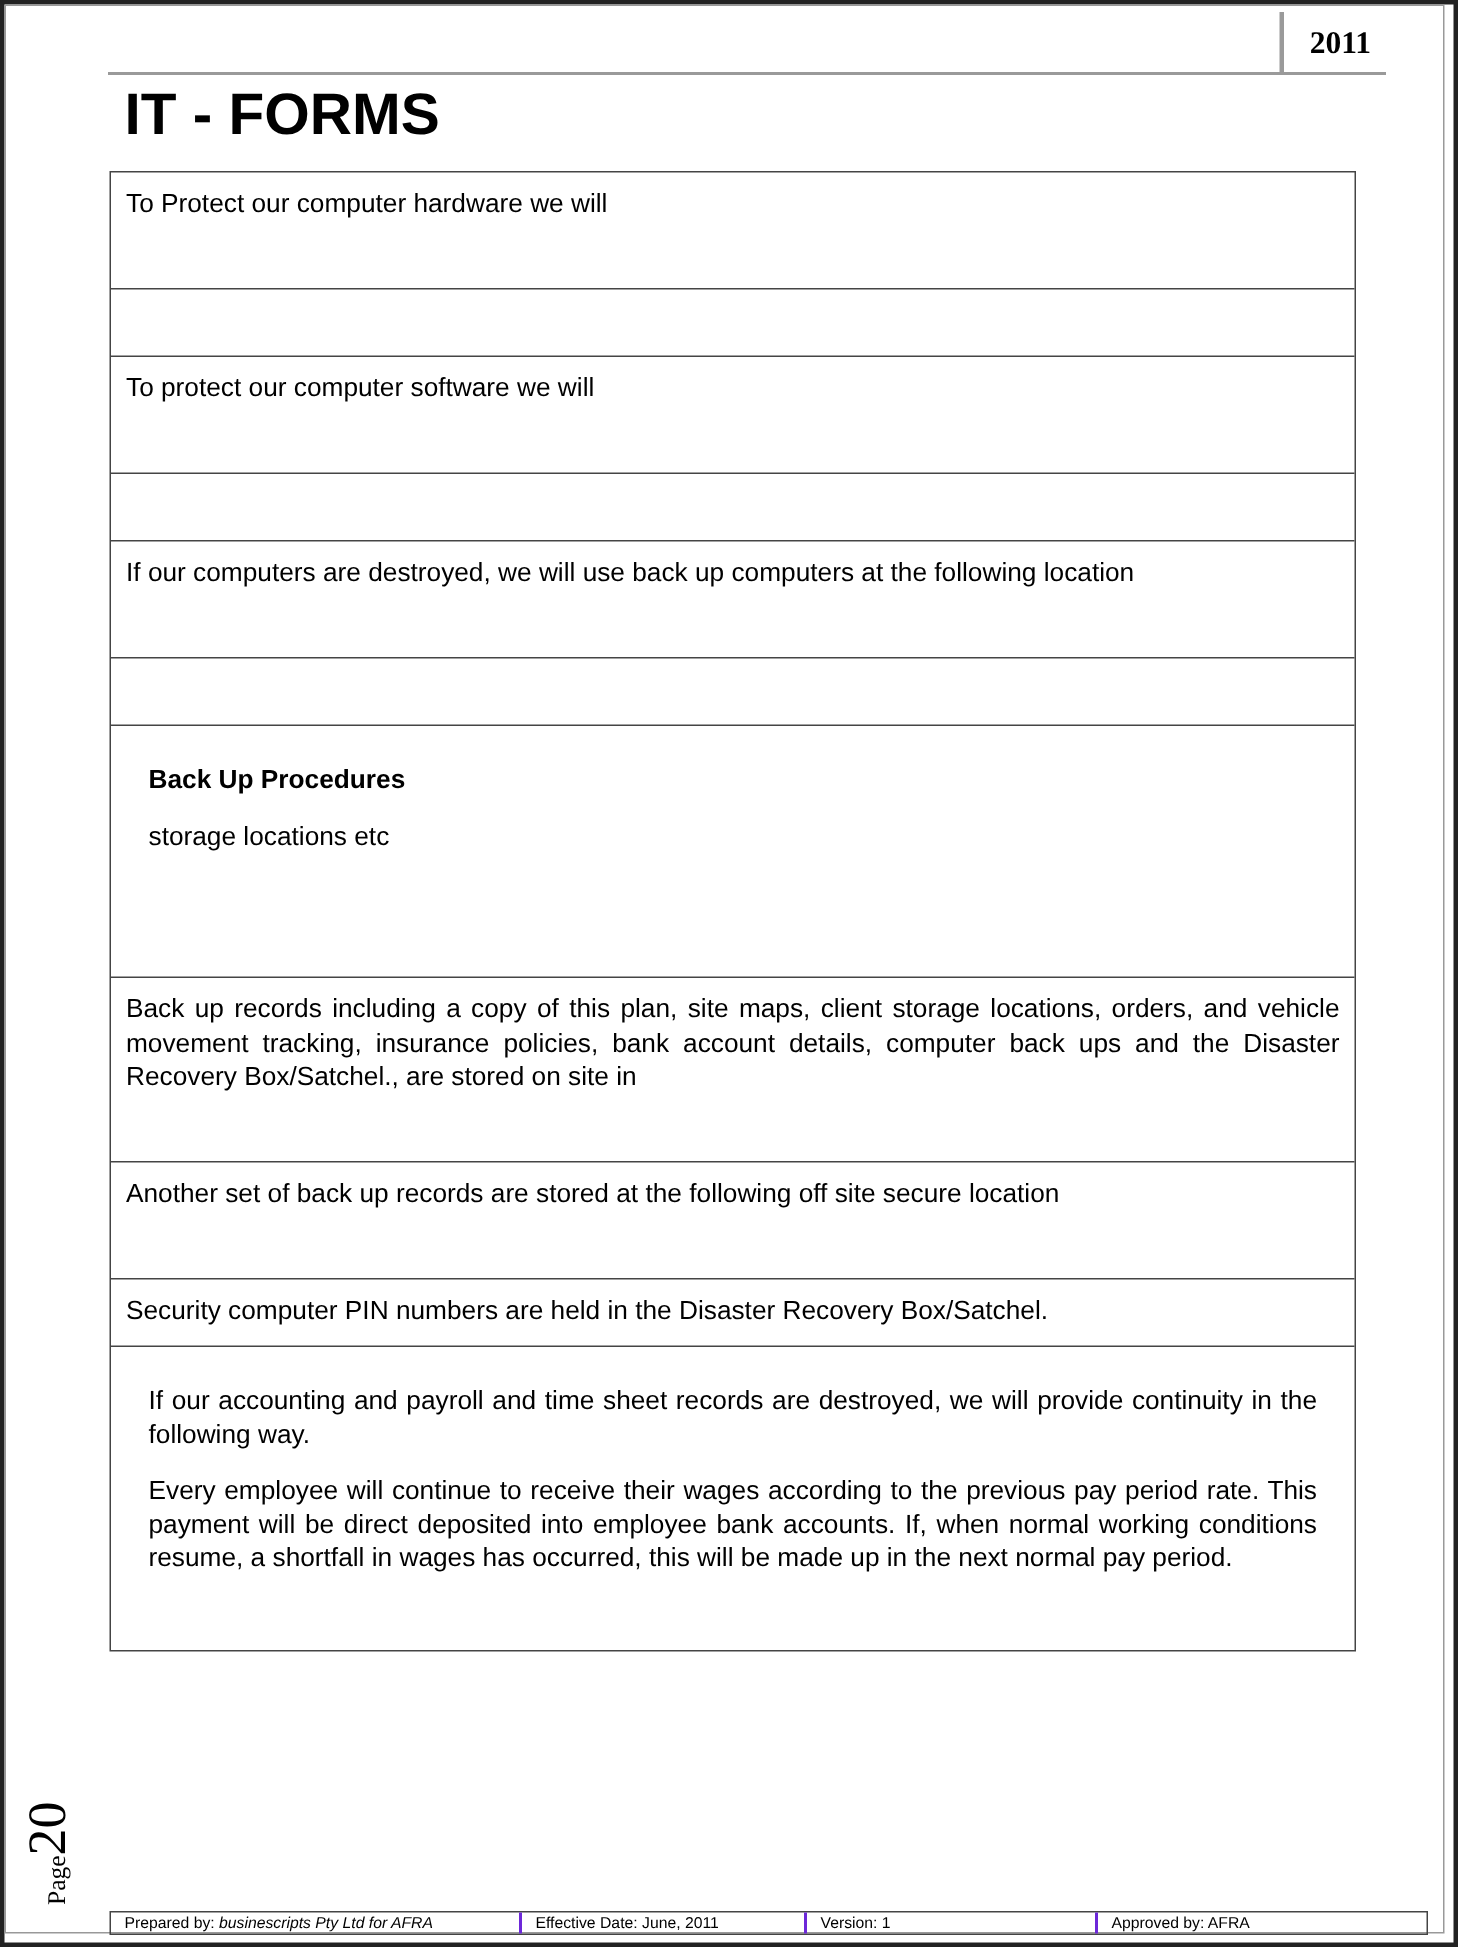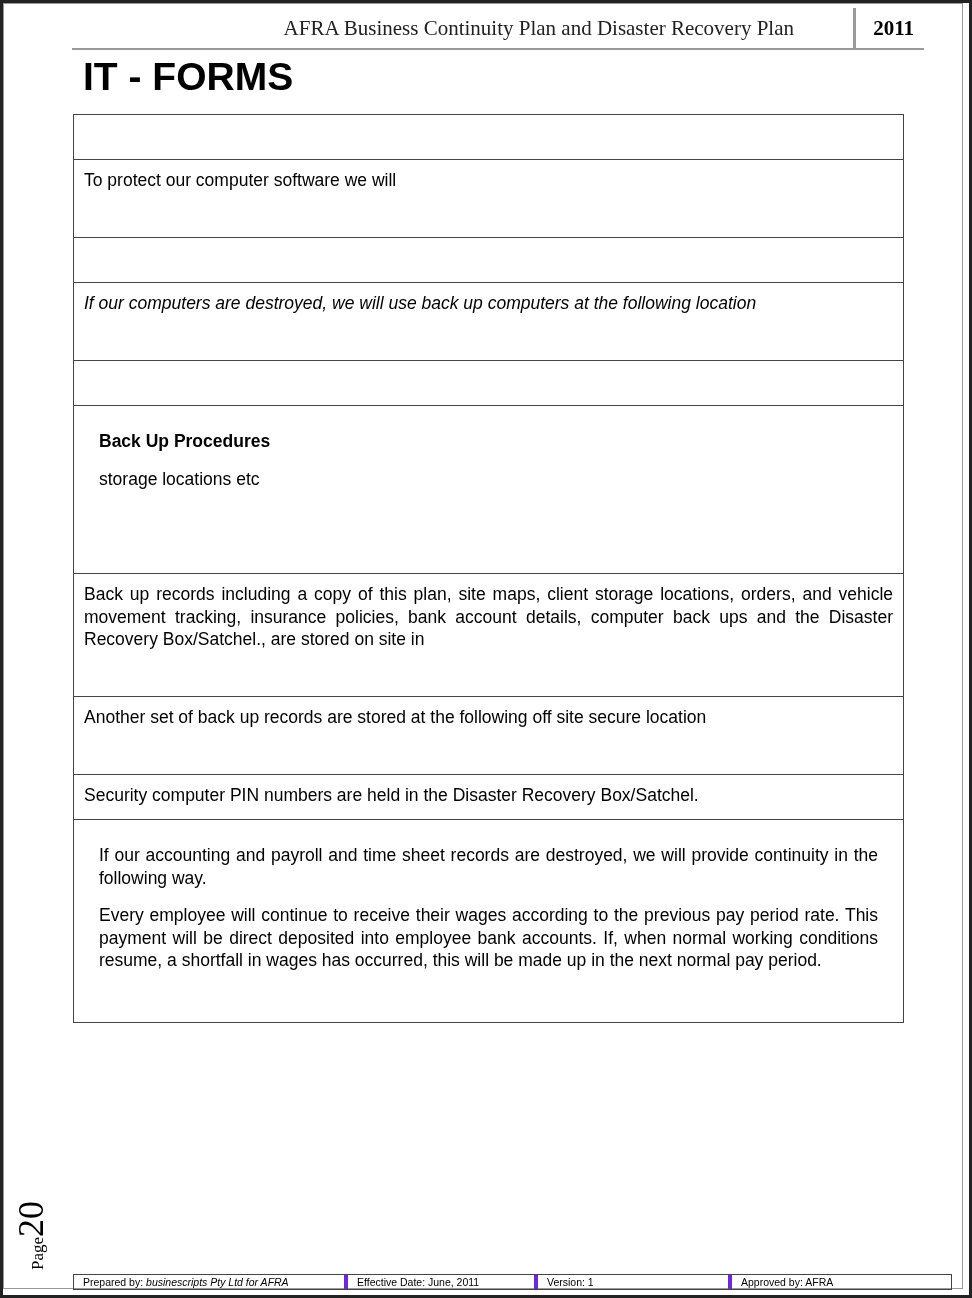--- a/index.html
+++ b/index.html
@@ -16,42 +16,42 @@
   .row:last-child { border-bottom:none; }
   .bold { font-weight:bold; }
   .justify { text-align:justify; }
   .blank { display:inline-block; width:196px; border-bottom:1.5px solid #000; height:16px; margin-right:6px; vertical-align:baseline; }
   .p { margin:15px; }
   .page-num { position:absolute; left:10px; top:1185px; width:30px; height:85px; }
   .page-num-inner { position:absolute; left:0; top:0; transform-origin:left top; transform:translate(0,85px) rotate(-90deg); white-space:nowrap; font-family:"Liberation Serif", serif; }
   .pn-label { font-size:17px; }
   .pn-num { font-size:36px; }
   .footer { position:absolute; left:73px; top:1274px; width:879px; height:16px; border:1px solid #444; display:flex; box-sizing:border-box; font-size:10.5px; }
-  .fcell { border-right:4px solid #6d28d9; padding:1px 0 0 9px; box-sizing:border-box; white-space:nowrap; }
+  .fcell { border-right:2px solid #6d28d9; padding:1px 0 0 9px; box-sizing:border-box; white-space:nowrap; }
   .fcell:last-child { border-right:none; }
 </style>
 </head>
 <body>
 
 <div class="frame"></div>
 <div class="frame-inner"></div>
 
 <div class="header">
-  <span class="header-title">AFRA Business Continuity Plan and Disaster Recovery Plan</span>
   <span class="header-sep"></span>
   <span class="header-year">2011</span>
 </div>
 
 <div class="page-title">IT - FORMS</div>
 
 <div class="form-table">
+  <div class="row" style="height:78px;">To Protect our computer hardware we will</div>
   <div class="row" style="height:45px;"></div>
   <div class="row" style="height:78px;">To protect our computer software we will</div>
   <div class="row" style="height:45px;"></div>
-  <div class="row" style="height:78px;font-style:italic;">If our computers are destroyed, we will use back up computers at the following location</div>
+  <div class="row" style="height:78px;">If our computers are destroyed, we will use back up computers at the following location</div>
   <div class="row" style="height:45px;"></div>
   <div class="row" style="height:168px;">
     <p class="p bold">Back Up Procedures</p>
     <p class="p" style="margin-top:10px;">storage locations etc</p>
   </div>
   <div class="row justify" style="height:123px;">Back up records including a copy of this plan, site maps, client storage locations, orders, and vehicle movement tracking, insurance policies, bank account details, computer back ups and the Disaster Recovery Box/Satchel., are stored on site in</div>
   <div class="row" style="height:78px;">Another set of back up records are stored at the following off site secure location</div>
   <div class="row" style="height:45px;">Security computer PIN numbers are held in the Disaster Recovery Box/Satchel.</div>
   <div class="row" style="height:202px;">
     <p class="p justify">If our accounting and payroll and time sheet records are destroyed, we will provide continuity in the following way.</p>

